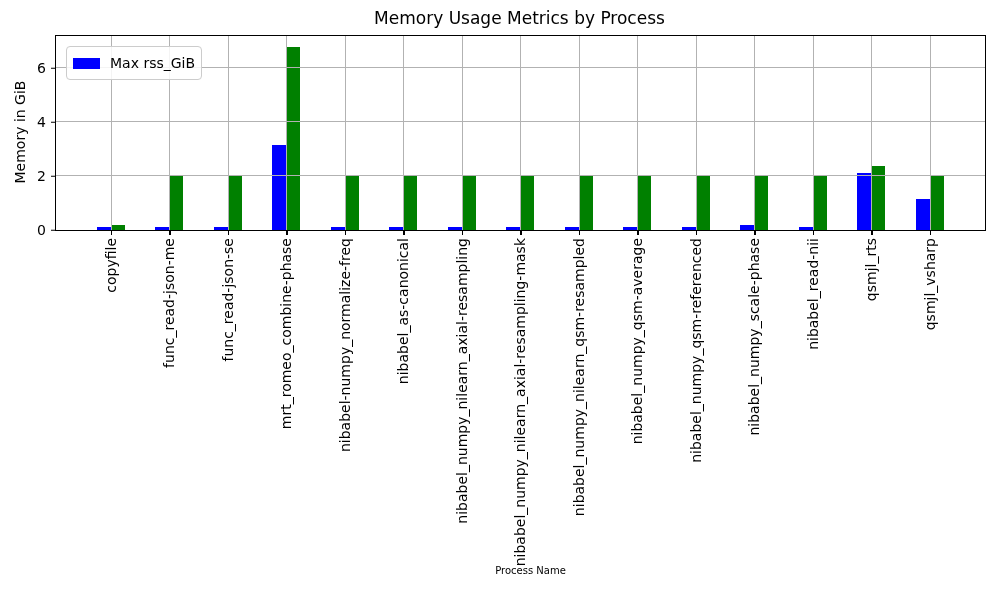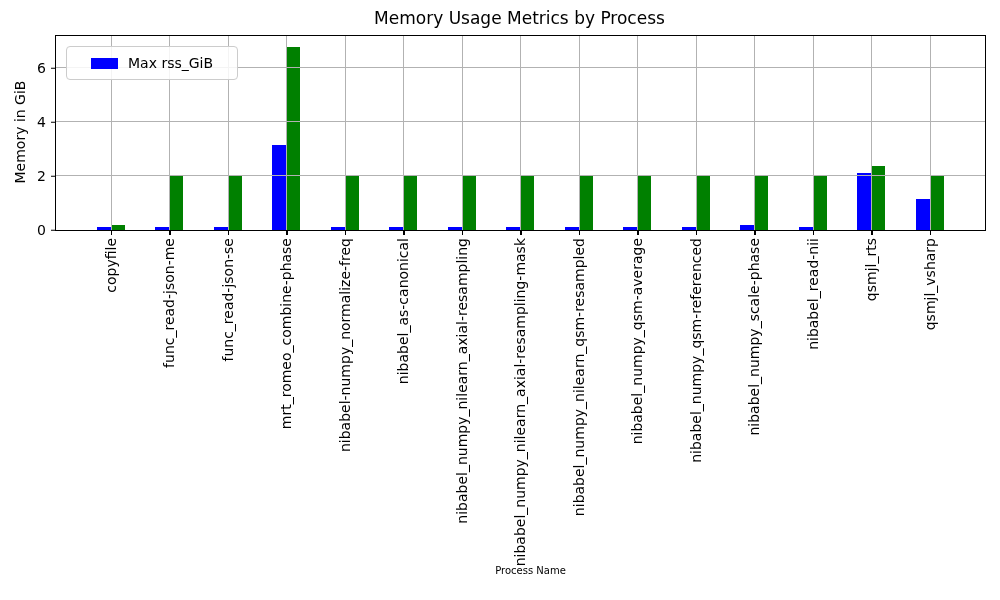--- a/index.html
+++ b/index.html
@@ -109,21 +109,21 @@
     font-size: 14px;
   }
   .legend {
     position: absolute;
     left: 10px;
     top: 10px;
     z-index: 5;
     background: rgba(255, 255, 255, 0.85);
     border: 1px solid #cccccc;
     border-radius: 4px;
-    padding: 8px 24px;
+    padding: 8px 6px;
     display: flex;
     flex-direction: column;
   }
   .legend-item {
     display: flex;
     align-items: center;
     gap: 10px;
   }
   .legend-swatch {
     width: 27px;

